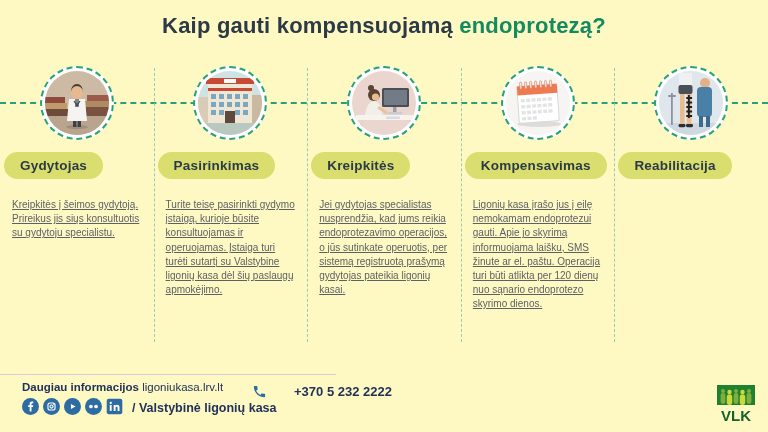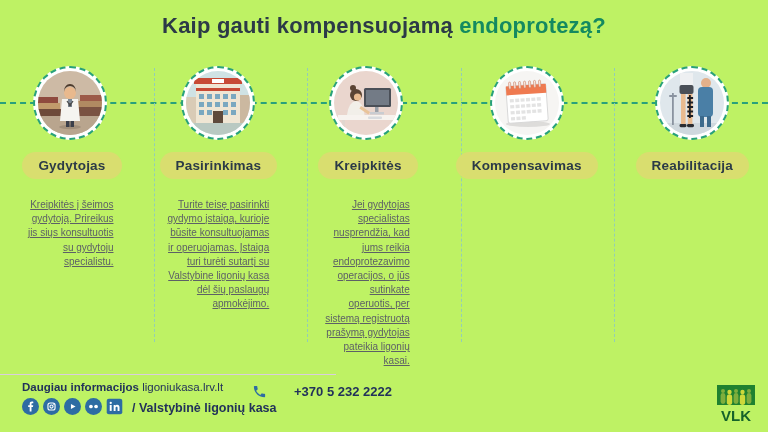--- a/index.html
+++ b/index.html
@@ -1,26 +1,26 @@
 <!DOCTYPE html>
 <html><head>
 <meta charset="utf-8">
 <style>
   html,body{margin:0;padding:0;background:#fff;}
-  .page{position:relative;width:768px;height:432px;background:#bef264;overflow:hidden;
+  .page{position:relative;width:768px;height:432px;background:#fef9c3;overflow:hidden;
         font-family:"Liberation Sans",sans-serif;}
   
   .title{position:absolute;top:13px;left:0;right:0;text-align:center;
          font-size:22px;font-weight:800;color:#2c3a47;letter-spacing:.2px;margin:0;}
   .title .hl{color:#148a60;}
   
   .steps{position:absolute;top:62px;left:0;width:768px;height:306px;display:flex;}
   .hline{position:absolute;top:40px;left:0;right:0;border-top:2px dashed #28a17b;z-index:0;}
   .vsep{position:absolute;top:6px;height:274px;width:0;border-left:1px dashed #93cdb6;z-index:0;}
-  .step{flex:1 1 20%;text-align:right;position:relative;z-index:1;padding:0 19px;box-sizing:border-box;}
+  .step{flex:1 1 20%;text-align:left;position:relative;z-index:1;padding:0 4px;box-sizing:border-box;}
   .circle{width:64px;height:64px;border-radius:50%;border:2px dashed #28a17b;background:#fff;
           padding:3px;margin:4px auto 12px;position:relative;z-index:2;}
   .circle svg{width:64px;height:64px;border-radius:50%;display:block;}
   .pill{display:inline-block;background:#d9de6f;color:#2c3a47;font-weight:700;font-size:13.5px;
         padding:6px 16px;border-radius:999px;margin-bottom:11px;letter-spacing:.2px;}
   .desc{font-size:10px;line-height:1.42;color:#5d6166;margin:8px;text-decoration:underline;}
   
   .footer-line{position:absolute;top:374px;left:0;width:336px;border-top:1.5px solid #d9cede;}
   .f-left{position:absolute;left:22px;top:381px;}
   .info-line{font-size:11.5px;color:#22325a;}
@@ -165,20 +165,21 @@
                 <rect x="36.6" y="39" width="4" height="3.4"></rect>
                 <rect x="42" y="39" width="4" height="3.4"></rect>
               <rect x="15" y="45" width="4" height="3.4"></rect>
                 <rect x="20.4" y="45" width="4" height="3.4"></rect>
                 <rect x="25.8" y="45" width="4" height="3.4"></rect>
             </g>
           </g>
         </svg>
       </div>
       <div class="pill">Kompensavimas</div>
+      <p class="desc">Ligonių kasa įrašo jus į eilę nemokamam endoprotezui gauti. Apie jo skyrimą informuojama laišku, SMS žinute ar el. paštu. Operacija turi būti atlikta per 120 dienų nuo sąnario endoprotezo skyrimo dienos.</p>
     </div>
 
     <div class="step">
       <div class="circle">
         <svg viewBox="0 0 64 64">
           <rect width="64" height="64" fill="#dfe7ec"></rect>
           <rect y="52" width="64" height="12" fill="#cfd8de"></rect>
           <circle cx="46" cy="12" r="5" fill="#e3b08a"></circle>
           <rect x="38" y="16" width="15" height="30" rx="4" fill="#4a7fa6"></rect>
           <rect x="40" y="45" width="4" height="11" fill="#3c6a8c"></rect>

